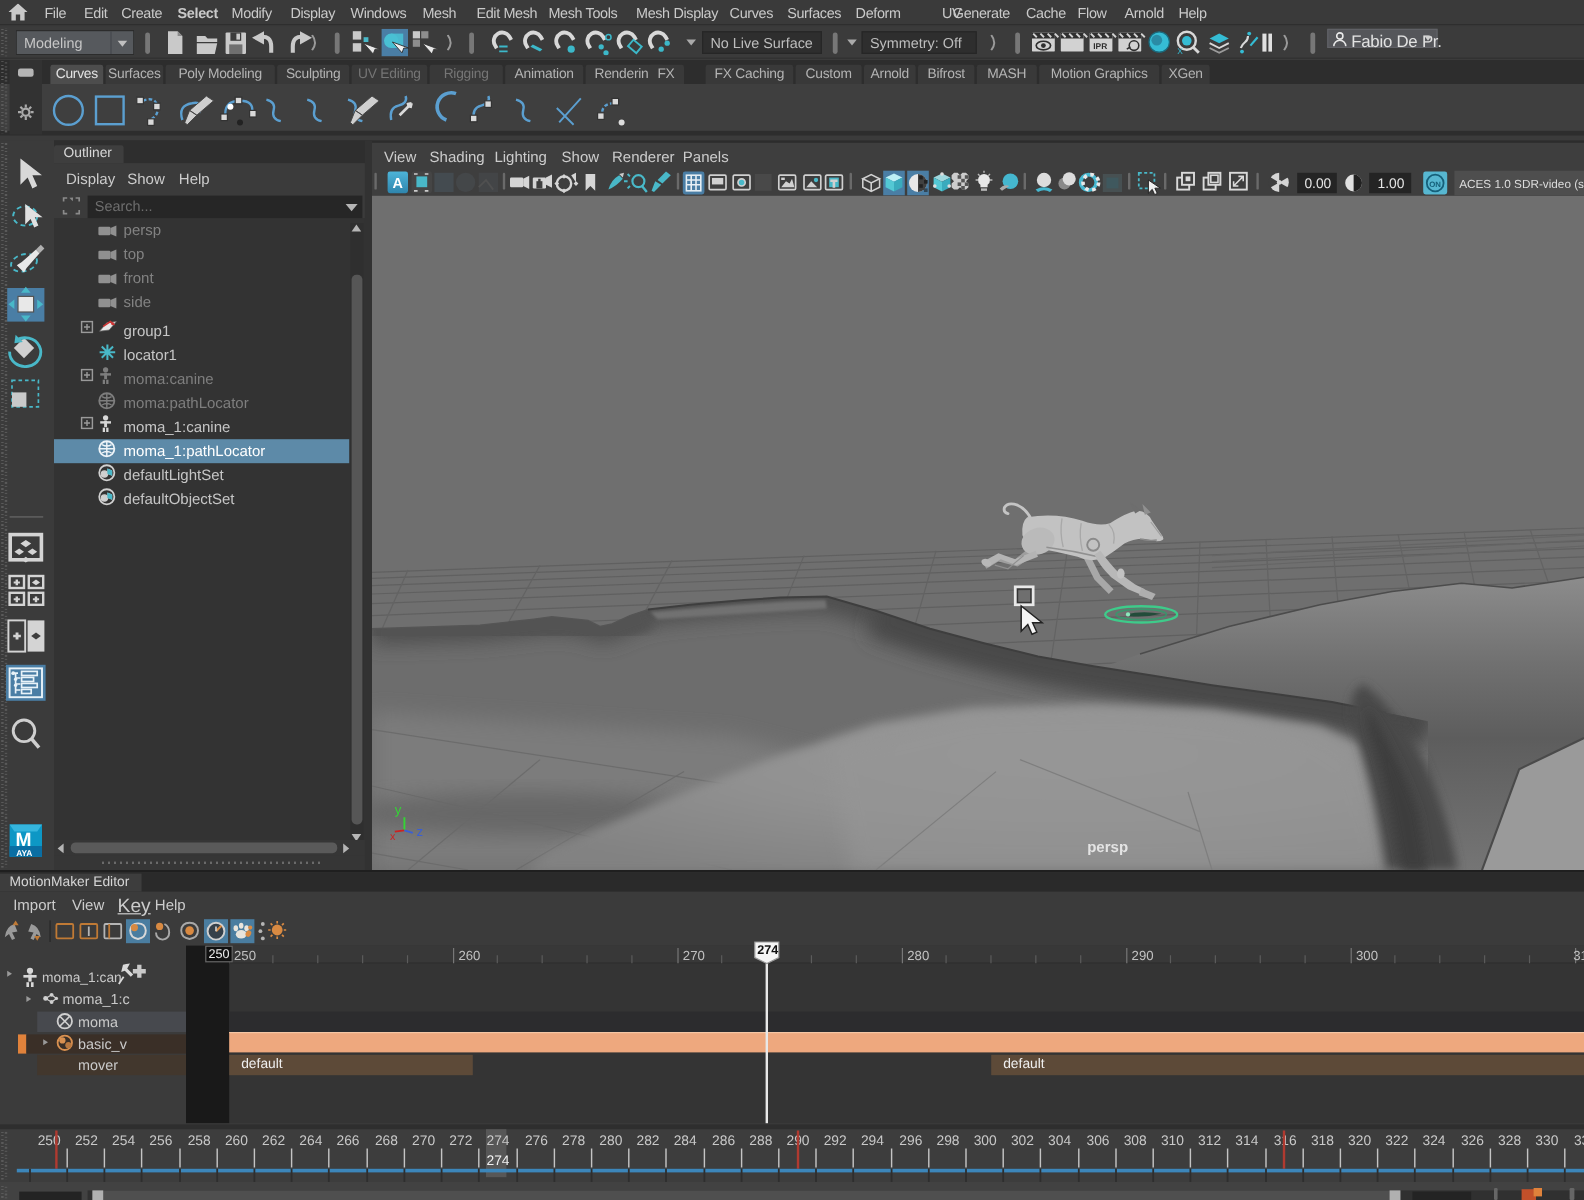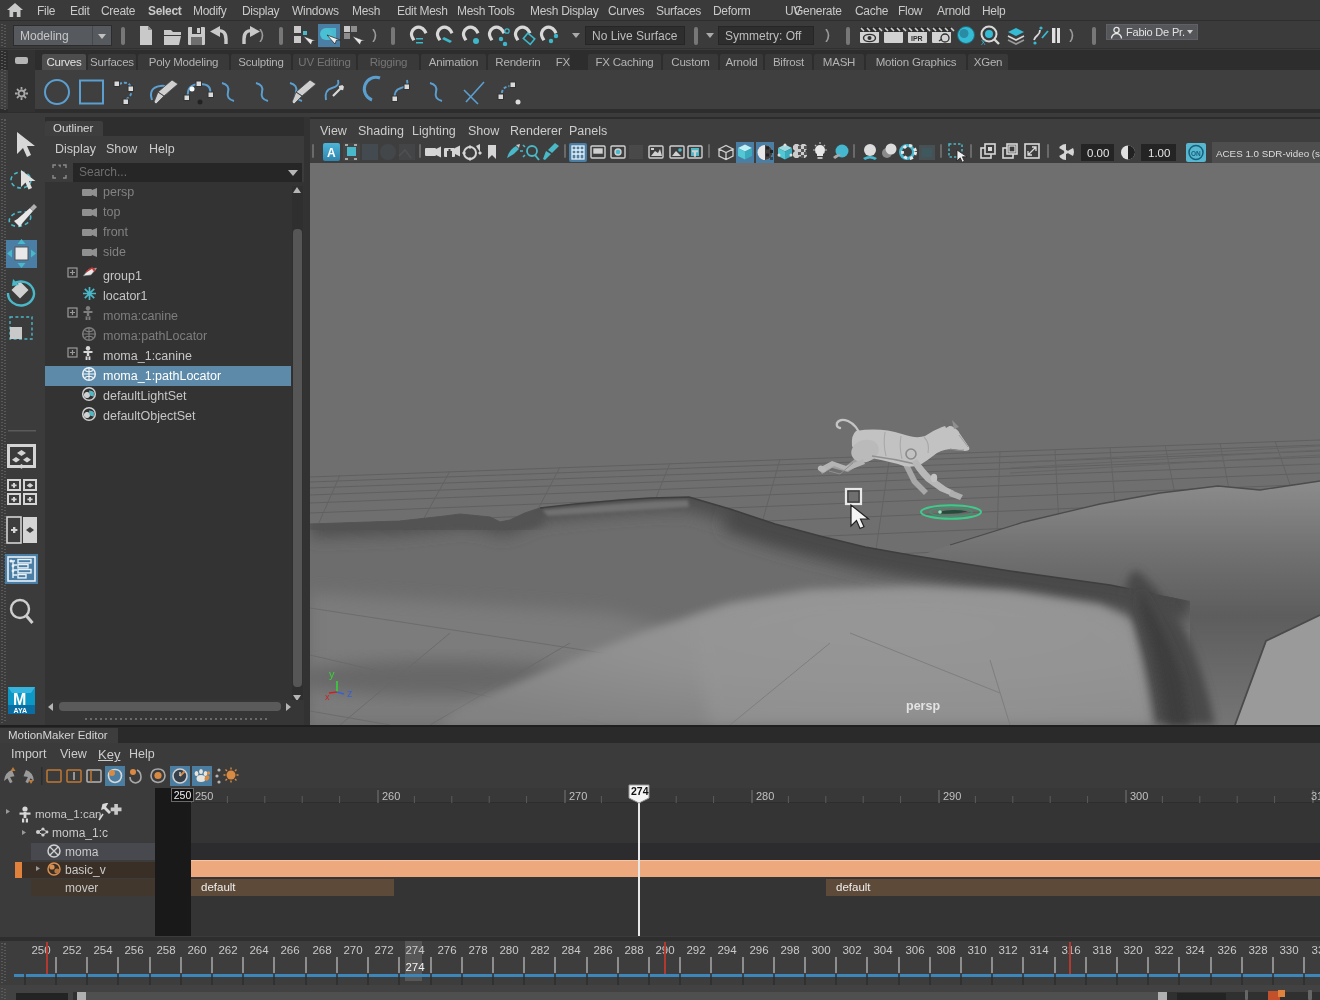--- a/index.html
+++ b/index.html
@@ -179,35 +179,35 @@
     <svg class="abs" style="left:1068px;top:7px" width="10" height="13">
         <path d="M2 0 q5 6.5 0 13" stroke="#9a9a9a" stroke-width="1.6" fill="none"></path>
       </svg>
     <div class="abs vgrip" style="left:1092px;top:5px;"></div>
 
     <div class="abs" style="left:1106px;top:2px;width:92px;height:16px;background:#55565a;border:1px solid #606166;">
       <svg class="abs" style="left:3px;top:1px" width="13" height="13" viewBox="0 0 13 13">
           <circle cx="6.5" cy="4" r="2.6" fill="none" stroke="#e8e8e8" stroke-width="1.3"></circle>
           <path d="M1.5 12.5 a5 5 0 0 1 10 0" fill="none" stroke="#e8e8e8" stroke-width="1.3"></path>
         </svg>
-      <div class="abs" style="left:19px;top:1px;color:#e2e2e2;font-size:11px;letter-spacing:-0.2px;white-space:nowrap;">Fabio De Pr.</div>
+      <div class="abs" style="left:19px;top:1px;color:#e2e2e2;font-size:14px;letter-spacing:-0.2px;white-space:nowrap;">Fabio De Pr.</div>
       <div class="abs" style="right:4px;top:5px;width:0;height:0;border-left:3.5px solid transparent;border-right:3.5px solid transparent;border-top:4.5px solid #d0d0d0;"></div>
     </div>
   </div>
 
   <div class="abs" id="tabrow" style="left:0;top:50px;width:1320px;height:20px;background:#2d2d2d;">
     <div class="tab" style="left:42px;width:44px;background:#4d4d4d;color:#e3e3e3;">Curves</div>
     <div class="tab" style="left:88px;width:48px;">Surfaces</div>
     <div class="tab" style="left:138px;width:91px;">Poly Modeling</div>
     <div class="tab" style="left:231px;width:60px;">Sculpting</div>
     <div class="tab" style="left:293px;width:63px;color:#757575;">UV Editing</div>
     <div class="tab" style="left:358px;width:61px;color:#757575;">Rigging</div>
     <div class="tab" style="left:421px;width:65px;">Animation</div>
     <div class="tab" style="left:488px;width:66px;">Rendering</div>
-    <div class="tab" style="left:540px;width:30px;text-align:right;">FX</div>
+    <div class="tab" style="left:540px;width:30px;">FX</div>
     <div class="tab" style="left:588px;width:73px;">FX Caching</div>
     <div class="tab" style="left:663px;width:55px;">Custom</div>
     <div class="tab" style="left:720px;width:43px;">Arnold</div>
     <div class="tab" style="left:765px;width:47px;">Bifrost</div>
     <div class="tab" style="left:814px;width:50px;">MASH</div>
     <div class="tab" style="left:866px;width:100px;">Motion Graphics</div>
     <div class="tab" style="left:968px;width:40px;">XGen</div>
   </div>
 
   <div class="abs" id="shelfrow" style="left:0;top:70px;width:1320px;height:43px;background:#3f3f3f;border-bottom:4px solid #2d2d2d;">
@@ -805,21 +805,21 @@
       </g>
       <text x="596" y="547" font-size="12.5" font-weight="bold" fill="#e3e3e3" font-family="Liberation Sans">persp</text>
     </svg>
   </div>
 
   <div class="abs" id="mm" style="left:0;top:725px;width:1320px;height:212px;background:#3b3b3b;border-top:2px solid #1f1f1f;">
     <div class="abs" style="left:0;top:0;width:1320px;height:16px;background:#2a2a2a;"></div>
     <div class="abs" style="left:0;top:1px;width:118px;height:15px;background:#3d3d3d;color:#d5d5d5;font-size:11.5px;padding:1px 0 0 8px;">MotionMaker Editor</div>
     <div class="abs txt" style="left:11px;top:20px;font-size:12.5px;">Import</div>
     <div class="abs txt" style="left:60px;top:20px;font-size:12.5px;">View</div>
-    <div class="abs txt" style="left:98px;top:20px;font-size:13px;text-decoration:underline;">Key</div>
+    <div class="abs txt" style="left:98px;top:20px;font-size:16px;text-decoration:underline;">Key</div>
     <div class="abs txt" style="left:129px;top:20px;font-size:12.5px;">Help</div>
 
     <svg class="abs" style="left:0;top:38px" width="250" height="22" viewBox="0 0 250 22">
       <g fill="#9a9a9a">
         <path d="M12 5 q-7 2 -8 11 l3.5 -2.7 2.5 5 2.6 -1.3 -2.5 -5 4.4 -0.8 z"></path>
         <path d="M26 5 q7 2 8 11 l-3.5 -2.7 -2.5 5 -2.6 -1.3 2.5 -5 -4.4 -0.8 z"></path>
       </g>
       <path d="M13 2 l2.5 4 -5 0 z" fill="#c07a35"></path>
       <path d="M31 19 l-2.5 -4 5 0 z" fill="#c07a35"></path>
       <rect x="41" y="2" width="1.5" height="18" fill="#2d2d2d"></rect>

